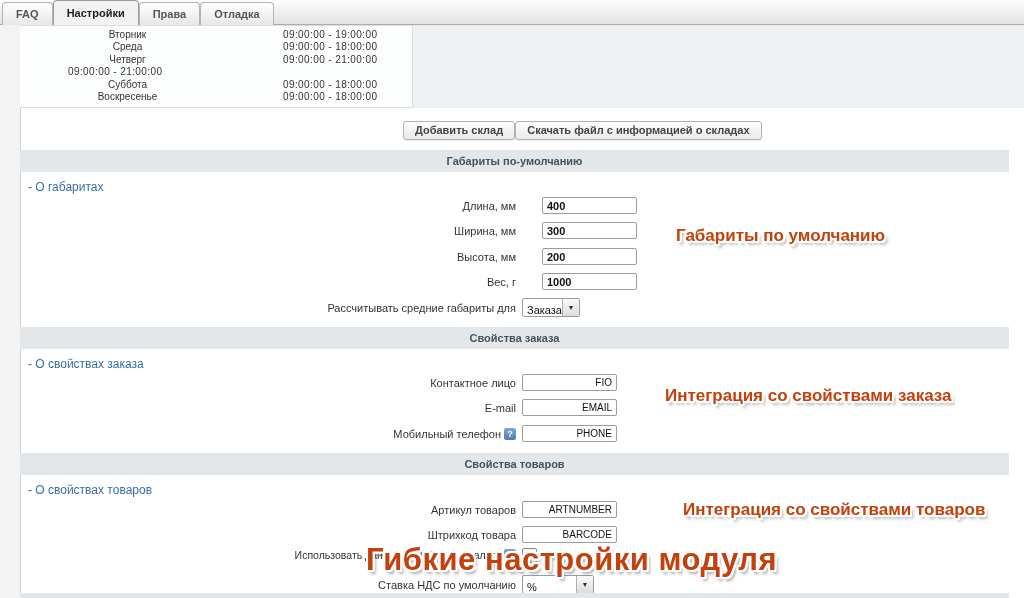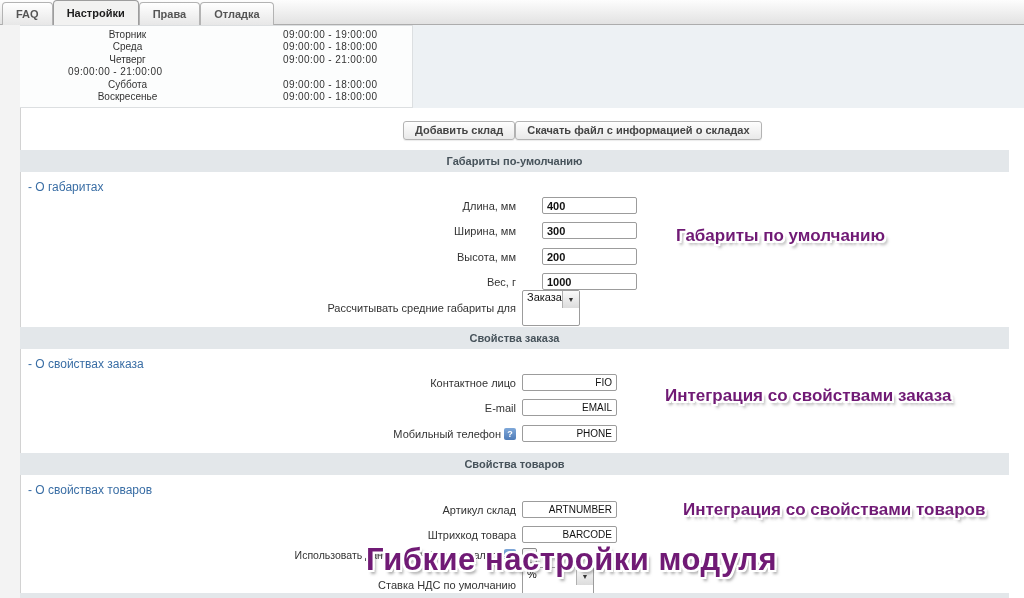--- a/index.html
+++ b/index.html
@@ -45,31 +45,31 @@
   .frow{position:absolute;left:0;display:flex;align-items:center;height:19px;}
   .flabel{width:522px;text-align:right;padding-right:6px;box-sizing:border-box;
     font-size:11px;color:#333;display:flex;justify-content:flex-end;align-items:center;gap:3px;}
   .finput{width:95px;height:17px;border:1px solid #9c9c9c;border-radius:2px;background:#fff;
     font-size:11px;padding:0 4px;box-sizing:border-box;color:#111;}
   .finput.num{font-weight:700;font-family:"Liberation Sans",sans-serif;margin-left:20px;}
   .finput.code{font-family:Liberation Sans, sans-serif;font-size:10px;text-align:right;}
   .help-ico{display:inline-block;width:12px;height:12px;line-height:12px;border-radius:2px;
     background:linear-gradient(#7fa8d9,#4f7cb8);color:#fff;font-size:9px;font-weight:700;
     text-align:center;cursor:pointer;flex:0 0 auto;}
-  .select{height:36px;border:1px solid #9c9c9c;border-radius:2px;background:#fff;
-    display:flex;align-items:flex-start;box-sizing:border-box;cursor:pointer;}
+  .select{height:19px;border:1px solid #9c9c9c;border-radius:2px;background:#fff;
+    display:flex;align-items:flex-end;box-sizing:border-box;cursor:pointer;}
   .select .sval{flex:1;font-size:11px;color:#111;padding:0 4px;white-space:nowrap;overflow:hidden;}
   .select .sarrow{width:16px;height:17px;border-left:1px solid #b0b0b0;
     background:linear-gradient(#fafafa,#dcdcdc);display:flex;align-items:center;justify-content:center;
     font-size:7px;color:#333;}
   .checkbox{width:13px;height:13px;border:1px solid #8a8a8a;border-radius:2px;background:#f4f4f4;
     display:flex;align-items:center;justify-content:center;font-size:10px;color:#444;cursor:pointer;}
 
   
-  .anno{position:absolute;color:#701a75;font-weight:700;white-space:nowrap;z-index:20;
+  .anno{position:absolute;color:#c2410c;font-weight:700;white-space:nowrap;z-index:20;
     font-family:"Liberation Sans",sans-serif;
     text-shadow:
       -2px -2px 0 #fff, 2px -2px 0 #fff, -2px 2px 0 #fff, 2px 2px 0 #fff,
       0 -2px 0 #fff, 0 2px 0 #fff, -2px 0 0 #fff, 2px 0 0 #fff,
       3px 4px 3px rgba(100,100,100,.55);}
   .anno.small{font-size:17px;}
   .anno.big{font-size:31px;letter-spacing:.5px;}
 
   .bottombar{position:absolute;left:20px;top:593px;width:989px;height:8px;background:#e3e7ea;}
 </style>
@@ -162,21 +162,21 @@
       <span>Мобильный телефон</span>
       <span class="help-ico">?</span>
     </span>
     <input class="finput code" value="PHONE" style="">
   </div>
 
   <div class="secbar" style="top:453px">Свойства товаров</div>
   <a class="seclink" style="top:483px">- О свойствах товаров</a>
 
   <div class="frow" style="top:500px">
-    <span class="flabel">Артикул склад</span>
+    <span class="flabel">Артикул товаров</span>
     <input class="finput code" value="ARTNUMBER" style="">
   </div>
   <div class="frow" style="top:525px">
     <span class="flabel">Штрихкод товара</span>
     <input class="finput code" value="BARCODE" style="">
   </div>
   <div class="frow" style="top:548px;height:14px">
     <span class="flabel" style="font-size:10.5px">
       <span>Использовать данные об НДС из каталога</span>
       <span class="help-ico">?</span>

